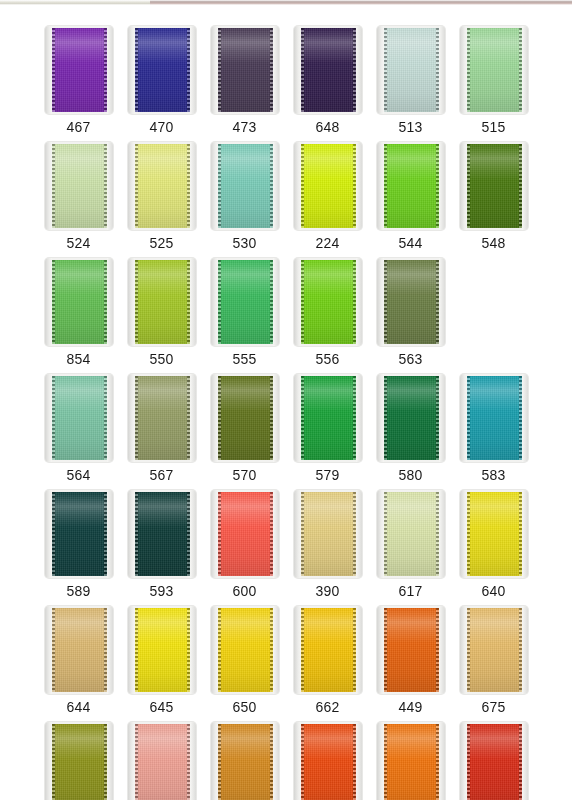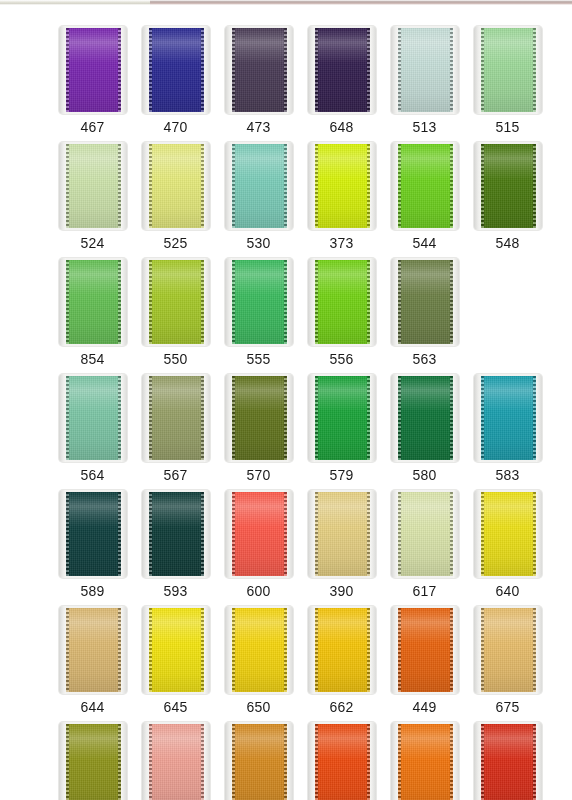--- a/index.html
+++ b/index.html
@@ -39,21 +39,21 @@
   #chart {
     position: absolute;
     top: 26px;
     left: 0;
     width: 572px;
   }
 
   .swatch-row {
     display: flex;
     justify-content: flex-start;
-    padding-left: 51px;
+    padding-left: 37px;
     margin-bottom: 6px;
   }
 
   .swatch-cell {
     width: 83px;
     display: flex;
     flex-direction: column;
     align-items: center;
   }
 
@@ -240,21 +240,21 @@
         <div class="swatch-label">530</div>
       </div>
       <div class="swatch-cell">
         <div class="swatch-card">
           <div class="ribbon" style="background-color: rgb(215, 242, 10); background-image: linear-gradient(rgba(255, 255, 255, 0) 0%, rgba(255, 255, 255, 0.1) 8%, rgba(255, 255, 255, 0.26) 17%, rgba(255, 255, 255, 0.12) 28%, rgba(255, 255, 255, 0) 42%, rgba(0, 0, 0, 0.05) 78%, rgba(0, 0, 0, 0.12) 100%);">
             <div class="weave"></div>
             <div class="edge left"></div>
             <div class="edge right"></div>
           </div>
         </div>
-        <div class="swatch-label">373</div>
+        <div class="swatch-label">224</div>
       </div>
       <div class="swatch-cell">
         <div class="swatch-card">
           <div class="ribbon" style="background-color: rgb(111, 210, 32); background-image: linear-gradient(rgba(255, 255, 255, 0) 0%, rgba(255, 255, 255, 0.1) 8%, rgba(255, 255, 255, 0.26) 17%, rgba(255, 255, 255, 0.12) 28%, rgba(255, 255, 255, 0) 42%, rgba(0, 0, 0, 0.05) 78%, rgba(0, 0, 0, 0.12) 100%);">
             <div class="weave"></div>
             <div class="edge left"></div>
             <div class="edge right"></div>
           </div>
         </div>
         <div class="swatch-label">544</div>

